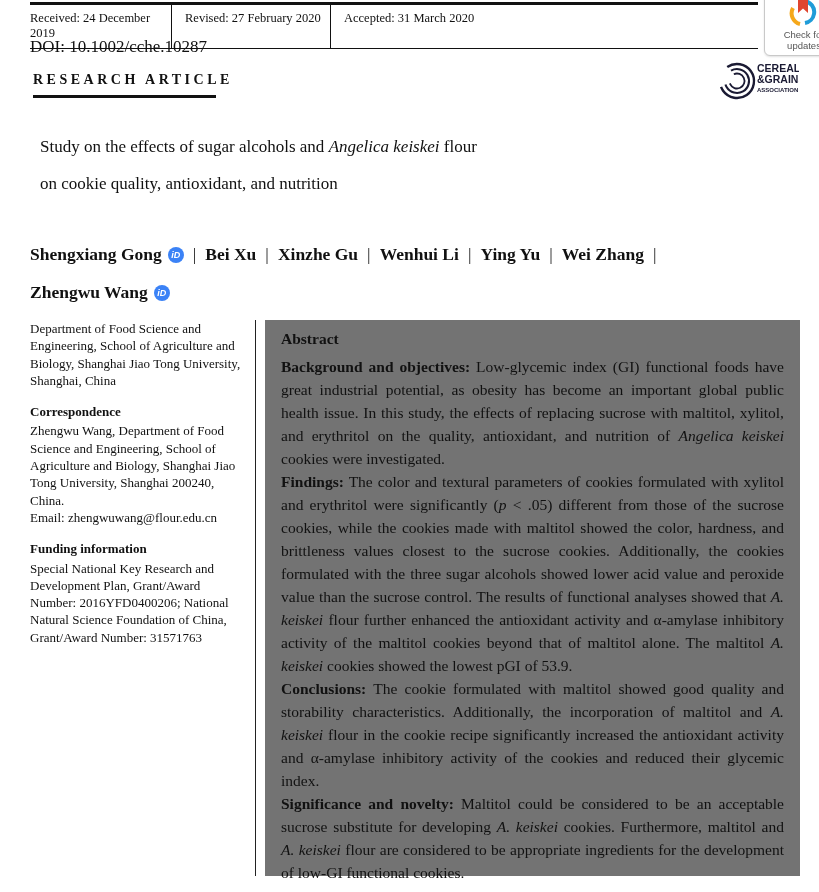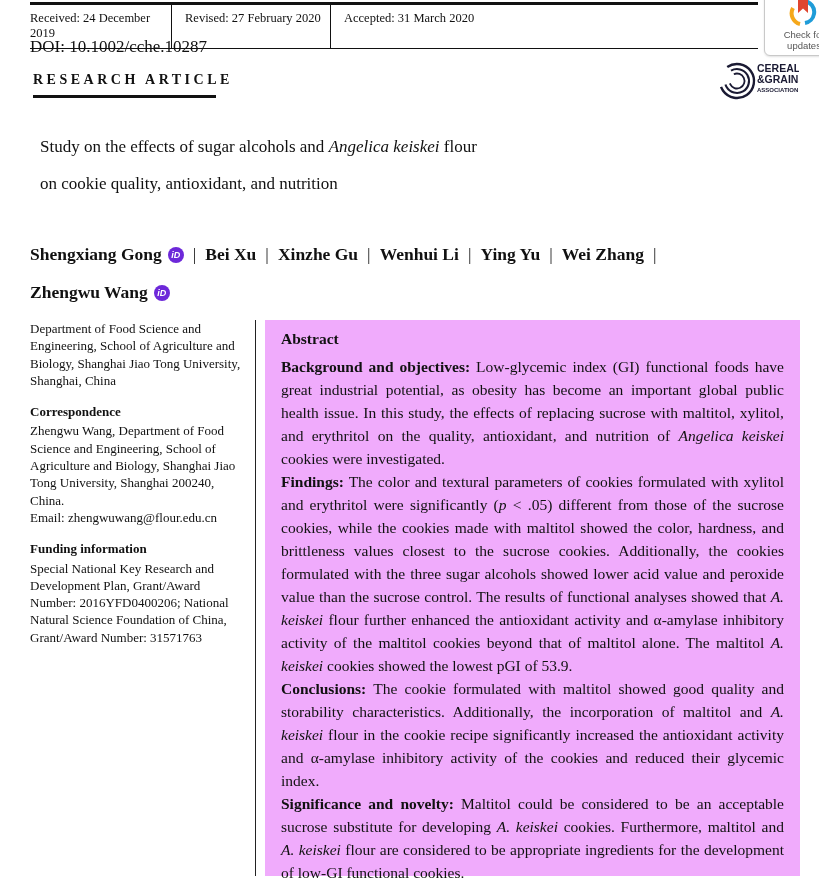--- a/index.html
+++ b/index.html
@@ -25,30 +25,30 @@
   .check-badge{left:764px;top:-10px;width:80px;height:66px;background:#fff;border:1px solid #c9c9c9;
                border-radius:6px;box-shadow:0 1px 2px rgba(0,0,0,0.12);display:flex;flex-direction:column;
                align-items:center;justify-content:flex-end;padding-bottom:4px;box-sizing:border-box;}
   .check-badge .txt{font-family:"Liberation Sans", sans-serif;font-size:9.5px;line-height:10.5px;color:#555;text-align:center;}
 
   .paper-title{left:40px;top:128px;width:762px;font-size:17px;line-height:37px;font-weight:normal;}
   .paper-title .run-i{font-style:italic;}
 
   .authors{left:30px;top:235px;width:762px;font-size:17.5px;line-height:38px;font-weight:bold;}
   .authors .run-sep{font-weight:normal;padding:0 9px;color:#222;}
-  .inline-icon.orcid{display:inline-flex;width:16px;height:16px;border-radius:50%;background:#6d28d9;color:#fff;
+  .inline-icon.orcid{display:inline-flex;width:16px;height:16px;border-radius:50%;background:#3b82f6;color:#fff;
         font-family:"Liberation Sans", sans-serif;font-style:italic;font-weight:bold;font-size:9px;
         align-items:center;justify-content:center;margin-left:6px;vertical-align:2px;}
 
   .left-col{left:30px;top:320px;width:214px;font-size:13px;line-height:17.3px;}
   .left-col .head{font-weight:bold;margin-top:14px;margin-bottom:2px;}
 
   .v-rule{left:255px;top:320px;width:1px;height:556px;background:#222;}
 
-  .abstract-box{left:265px;top:320px;width:535px;height:556px;background:#f0abfc;box-sizing:border-box;
+  .abstract-box{left:265px;top:320px;width:535px;height:556px;background:#737373;box-sizing:border-box;
                 padding:10px 16px 0 16px;}
   .abstract-box h2{font-size:15.5px;margin:0 0 7px 0;}
   .abstract-box .para{font-size:15.5px;line-height:23px;text-align:justify;margin:0;}
   .abstract-box .run-b{font-weight:bold;}
   .abstract-box .run-i{font-style:italic;}
 </style>
 </head>
 <body>
 
 <div class="abs dates-bar">

